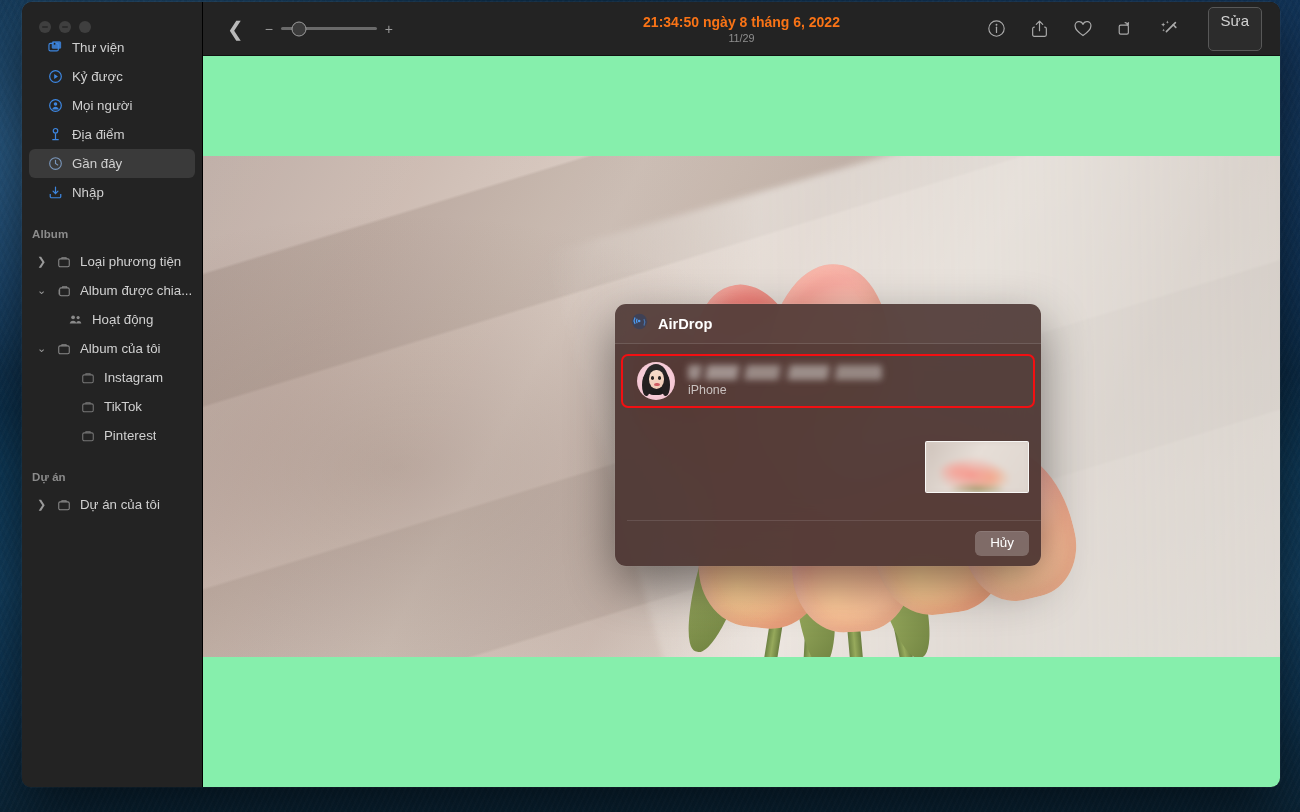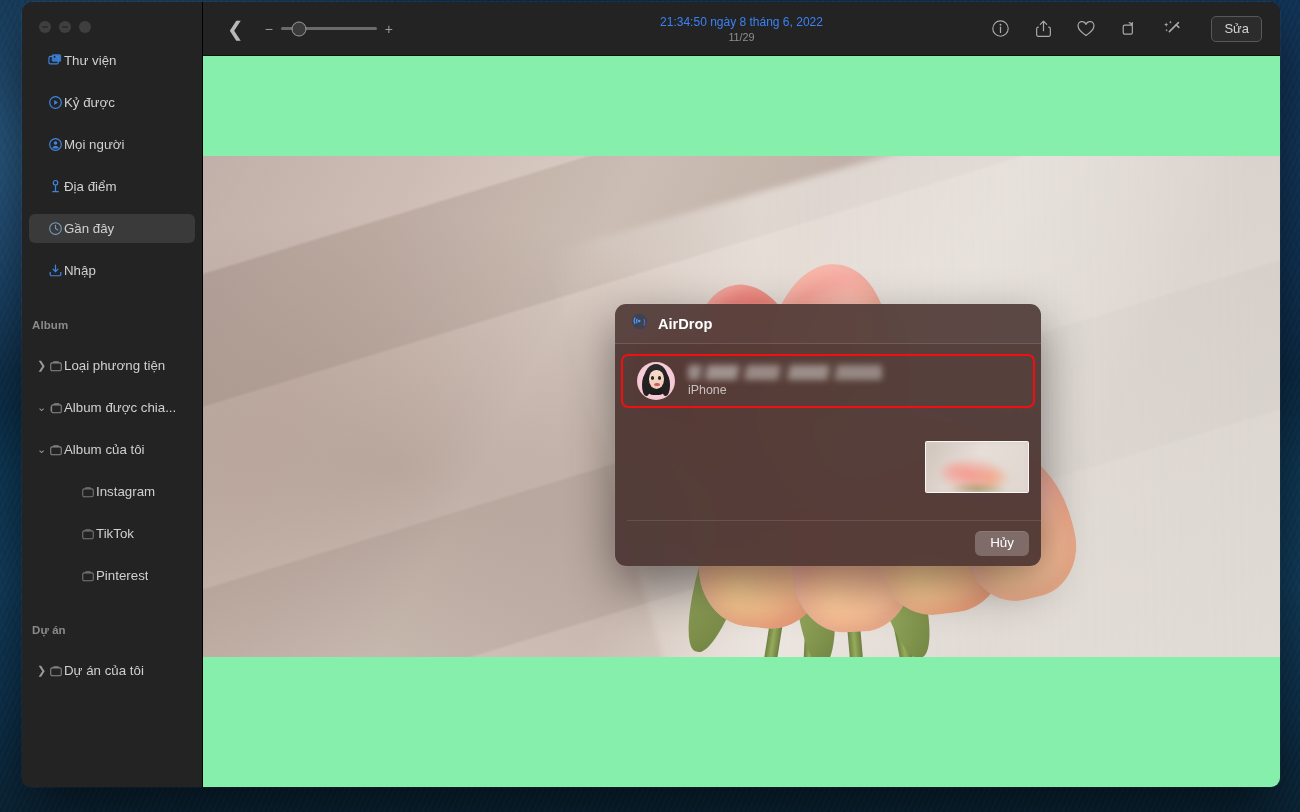--- a/index.html
+++ b/index.html
@@ -55,22 +55,22 @@
   }
   .tl.t3::after{ display:none; }
 
   .side-head {
     font-size:11.5px; color:#8b8b8b; font-weight:700;
     padding:20px 0 7px 10px; letter-spacing:.1px;
   }
   .side-head.gap { padding-top:21px; }
 
   .srow {
-    display:flex; align-items:center; gap:0;
-    height:29px; margin:13px 7px; padding:0 0 0 18px;
+    display:flex; align-items:center; gap:8px;
+    height:29px; margin:0 7px; padding:0 0 0 18px;
     border-radius:6px; color:#d0d0d0; font-size:13.3px;
     white-space:nowrap;
   }
   .srow.sel { background:#3a3a3a; }
   .srow .ic { width:17px; height:17px; flex:0 0 17px; display:flex; align-items:center; justify-content:center; }
   .srow.child { padding-left:38px; }
   .srow.sub   { padding-left:50px; }
   .srow .lbl  { overflow:hidden; text-overflow:ellipsis; }
 
   .disc {
@@ -98,28 +98,28 @@
     position:absolute; left:18px; top:50%; transform:translate(-50%,-50%);
     width:15px; height:15px; border-radius:50%;
     background:#3b3b3b; border:1.4px solid #9d9d9d;
   }
 
   #titlebox {
     position:absolute; left:0; right:0; top:0; height:100%;
     display:flex; flex-direction:column; align-items:center; justify-content:center;
     pointer-events:none;
   }
-  #ttl { font-size:12px; color:#3b82f6; }
+  #ttl { font-size:14px; color:#f97316;font-weight:bold; }
   #sub { font-size:10.8px; color:#8f8f8f; margin-top:2px; }
 
   #tools { margin-left:auto; display:flex; align-items:center; gap:21px; z-index:2; }
   .tbtn { width:22px; height:22px; display:flex; align-items:center; justify-content:center; color:#a9a9a9; }
   #editbtn {
-    margin-left:7px; padding:4px 12px 5px; border:1px solid #585858; border-radius:5px;
-    color:#d3d3d3; font-size:13px; background:#2c2c2c;
+    margin-left:7px; padding:4px 12px 21px; border:1px solid #585858; border-radius:5px;
+    color:#d3d3d3; font-size:15px; background:#2c2c2c;
   }
 
   #stage { flex:1; position:relative; background:#86efac; overflow:hidden; }
 
   
   #photo {
     position:absolute; left:0; right:0; top:100px; height:501px;
     overflow:hidden;
   }
   #photo .bed {
@@ -349,20 +349,31 @@
       <span class="ic">
         <svg width="14" height="14" viewBox="0 0 16 16">
             <rect x="3" y="4.4" width="11" height="9" rx="1.6" fill="none" stroke="#8a8a8a" stroke-width="1.2"></rect>
             <path d="M6.4 4.4 V3.2 h4.6 v1.2" fill="none" stroke="#8a8a8a" stroke-width="1.2"></path>
             <path d="M2.4 6.4 v5.6" stroke="#8a8a8a" stroke-width="1.2"></path>
           </svg>
       </span>
       <span class="lbl">Album được chia...</span>
     </div>
 
+    <div class="srow child">
+      <span class="ic">
+        <svg width="15" height="15" viewBox="0 0 16 16">
+            <circle cx="5.4" cy="5.6" r="2" fill="#8a8a8a"></circle>
+            <circle cx="10.8" cy="5.9" r="1.7" fill="#8a8a8a"></circle>
+            <path d="M1.8 12.2c.6-2 1.9-2.8 3.6-2.8s3 .8 3.6 2.8z" fill="#8a8a8a"></path>
+            <path d="M8.6 12.2c.5-1.8 1.5-2.5 2.8-2.5s2.3.7 2.8 2.5z" fill="#8a8a8a"></path>
+          </svg>
+      </span>
+      <span class="lbl">Hoạt động</span>
+    </div>
 
     <div class="srow hasdisc">
       <span class="disc">⌄</span>
       <span class="ic">
         <svg width="14" height="14" viewBox="0 0 16 16">
             <rect x="2" y="4.4" width="12" height="9" rx="1.6" fill="none" stroke="#8a8a8a" stroke-width="1.2"></rect>
             <path d="M5.6 4.4 V3.2 h4.8 v1.2" fill="none" stroke="#8a8a8a" stroke-width="1.2"></path>
           </svg>
       </span>
       <span class="lbl">Album của tôi</span>

